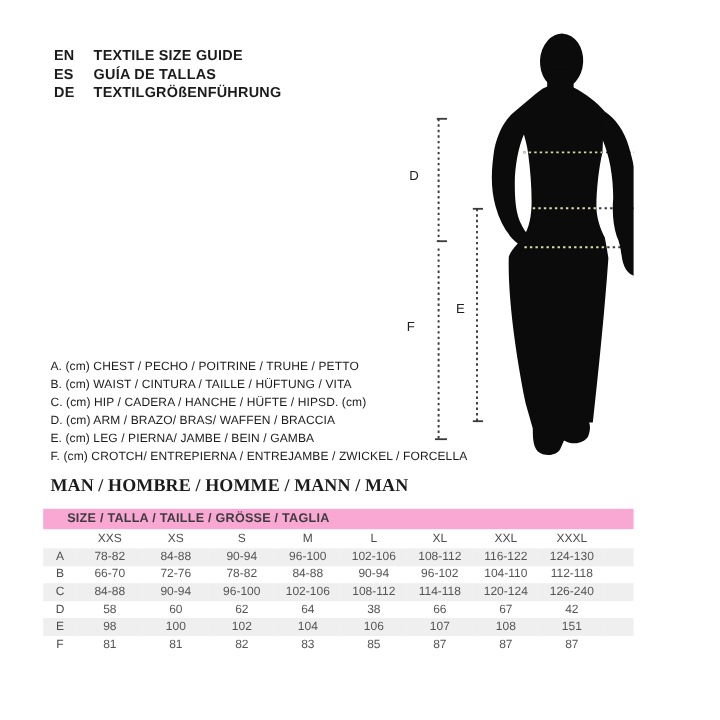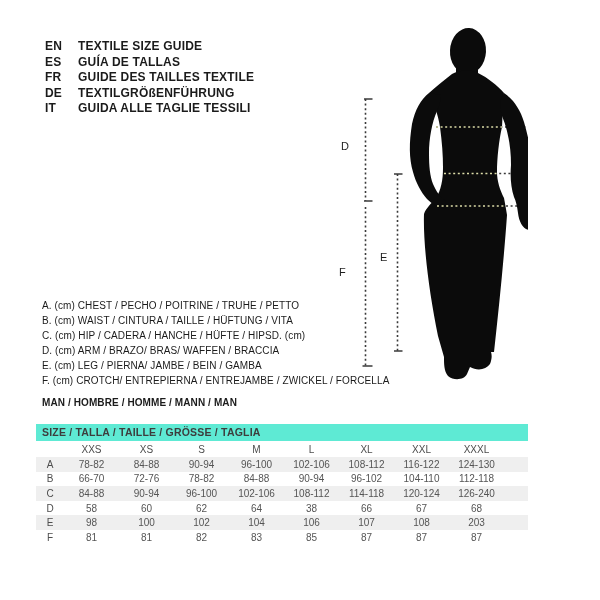--- a/index.html
+++ b/index.html
@@ -7,28 +7,28 @@
     position:relative;width:528px;height:600px;background:#ffffff;overflow:hidden;
     font-family:"Liberation Sans",sans-serif;color:#1c1c1c;
   }
   
   .lang-block{position:absolute;left:45px;top:39px;}
   .lang-row{display:flex;line-height:15.6px;font-size:12px;font-weight:700;letter-spacing:.2px;color:#1b1b1b;}
   .lang-code{width:33px;flex:0 0 33px;}
   
   .legend-block{position:absolute;left:42px;top:299px;}
   .legend-line{font-size:10px;font-weight:400;line-height:14.9px;letter-spacing:.1px;color:#1b1b1b;white-space:nowrap;}
-  .man-line{position:absolute;left:42px;top:397px;font-size:10px;font-weight:700;letter-spacing:.1px;color:#1b1b1b;}
+  .man-line{position:absolute;left:42px;top:397px;font-size:15px;font-weight:700;letter-spacing:.1px;color:#1b1b1b;font-family:Liberation Serif, serif;}
   
   .figure-svg{position:absolute;left:330px;top:20px;width:240px;height:380px;}
   .figure-svg text{font-family:"Liberation Sans",sans-serif;font-size:11px;fill:#1f1f1f;}
   
   .table-wrap{position:absolute;left:36px;top:424px;width:527px;}
-  .table-title{height:17px;line-height:17px;background:#5eead4;color:#3d3d3d;
-    font-size:10.5px;font-weight:700;letter-spacing:.2px;padding-left:6px;box-sizing:border-box;}
+  .table-title{height:17px;line-height:17px;background:#f9a8d4;color:#3d3d3d;
+    font-size:10.5px;font-weight:700;letter-spacing:.2px;padding-left:20px;box-sizing:border-box;}
   table.size-grid{border-collapse:collapse;table-layout:fixed;width:527px;font-size:10px;color:#555;}
   table.size-grid th,table.size-grid td{padding:0;font-weight:400;text-align:center;white-space:nowrap;}
   table.size-grid thead tr{height:16px;margin-top:31px;}
   table.size-grid thead th{color:#4d4d4d;}
   table.size-grid tbody tr{height:14.6px;}
   table.size-grid tbody tr.stripe{background:#efefef;}
   td.rowlab{text-align:left;padding-left:7px;color:#4d4d4d;}
 </style>
 </head>
 <body>
@@ -38,30 +38,22 @@
   <div class="lang-block">
     <div class="lang-row">
       <span class="lang-code">EN</span>
       <span class="lang-title">TEXTILE SIZE GUIDE</span>
     </div>
     <div class="lang-row">
       <span class="lang-code">ES</span>
       <span class="lang-title">GUÍA DE TALLAS</span>
     </div>
     <div class="lang-row">
-      <span class="lang-code">FR</span>
-      <span class="lang-title">GUIDE DES TAILLES TEXTILE</span>
-    </div>
-    <div class="lang-row">
       <span class="lang-code">DE</span>
       <span class="lang-title">TEXTILGRÖßENFÜHRUNG</span>
-    </div>
-    <div class="lang-row">
-      <span class="lang-code">IT</span>
-      <span class="lang-title">GUIDA ALLE TAGLIE TESSILI</span>
     </div>
   </div>
 
   <div class="legend-block">
     <div class="legend-line">A. (cm) CHEST / PECHO / POITRINE / TRUHE / PETTO</div>
     <div class="legend-line">B. (cm) WAIST / CINTURA / TAILLE / HÜFTUNG / VITA</div>
     <div class="legend-line">C. (cm) HIP / CADERA / HANCHE / HÜFTE / HIPSD. (cm)</div>
     <div class="legend-line">D. (cm) ARM / BRAZO/ BRAS/ WAFFEN / BRACCIA</div>
     <div class="legend-line">E. (cm) LEG / PIERNA/ JAMBE / BEIN / GAMBA</div>
     <div class="legend-line">F. (cm) CROTCH/ ENTREPIERNA / ENTREJAMBE / ZWICKEL / FORCELLA</div>
@@ -219,33 +211,33 @@
         </tr>
         <tr>
           <td class="rowlab">D</td>
           <td>58</td>
           <td>60</td>
           <td>62</td>
           <td>64</td>
           <td>38</td>
           <td>66</td>
           <td>67</td>
-          <td>68</td>
+          <td>42</td>
           <td></td>
         </tr>
         <tr class="stripe">
           <td class="rowlab">E</td>
           <td>98</td>
           <td>100</td>
           <td>102</td>
           <td>104</td>
           <td>106</td>
           <td>107</td>
           <td>108</td>
-          <td>203</td>
+          <td>151</td>
           <td></td>
         </tr>
         <tr>
           <td class="rowlab">F</td>
           <td>81</td>
           <td>81</td>
           <td>82</td>
           <td>83</td>
           <td>85</td>
           <td>87</td>

